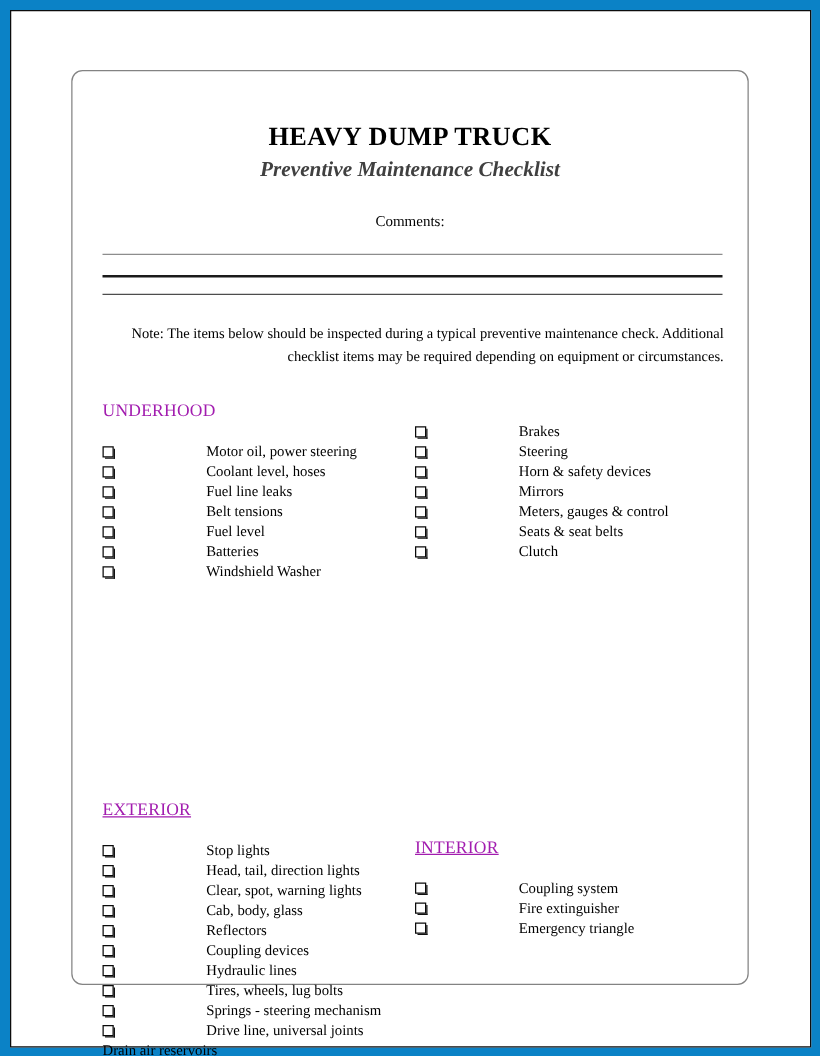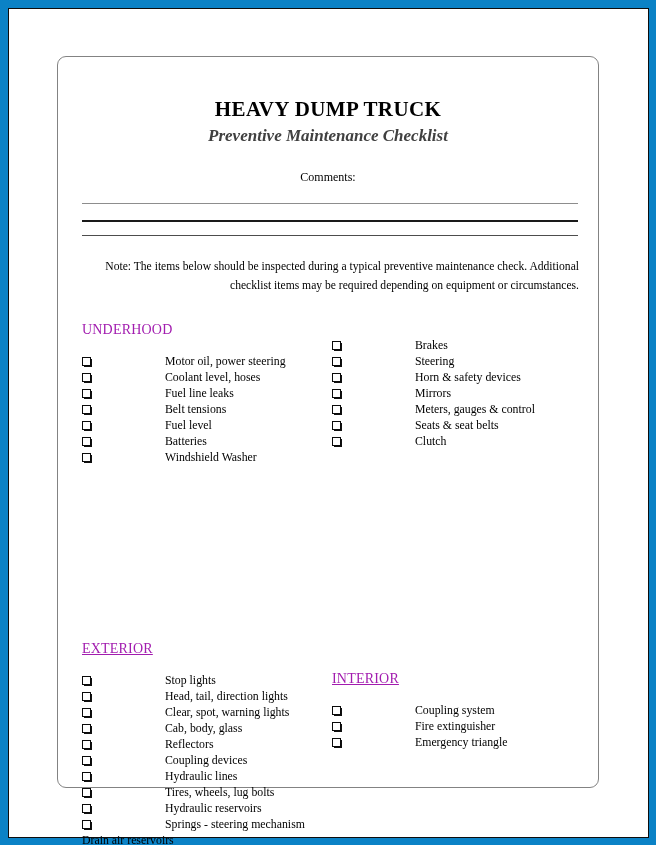--- a/index.html
+++ b/index.html
@@ -259,25 +259,25 @@
               <li class="item">
                 <span class="chk"></span>
                 <span class="item-label">Hydraulic lines</span>
               </li>
               <li class="item">
                 <span class="chk"></span>
                 <span class="item-label">Tires, wheels, lug bolts</span>
               </li>
               <li class="item">
                 <span class="chk"></span>
-                <span class="item-label">Hydraulic reservoirs</span>
-              </li>
-              <li class="item">
-                <span class="chk"></span>
                 <span class="item-label">Springs - steering mechanism</span>
+              </li>
+              <li class="item">
+                <span class="chk"></span>
+                <span class="item-label">Drive line, universal joints</span>
               </li>
               <li class="item">
 
                 <span class="item-label">Drain air reservoirs</span>
               </li>
             </ul>
           </div>
 
         </div>
 

